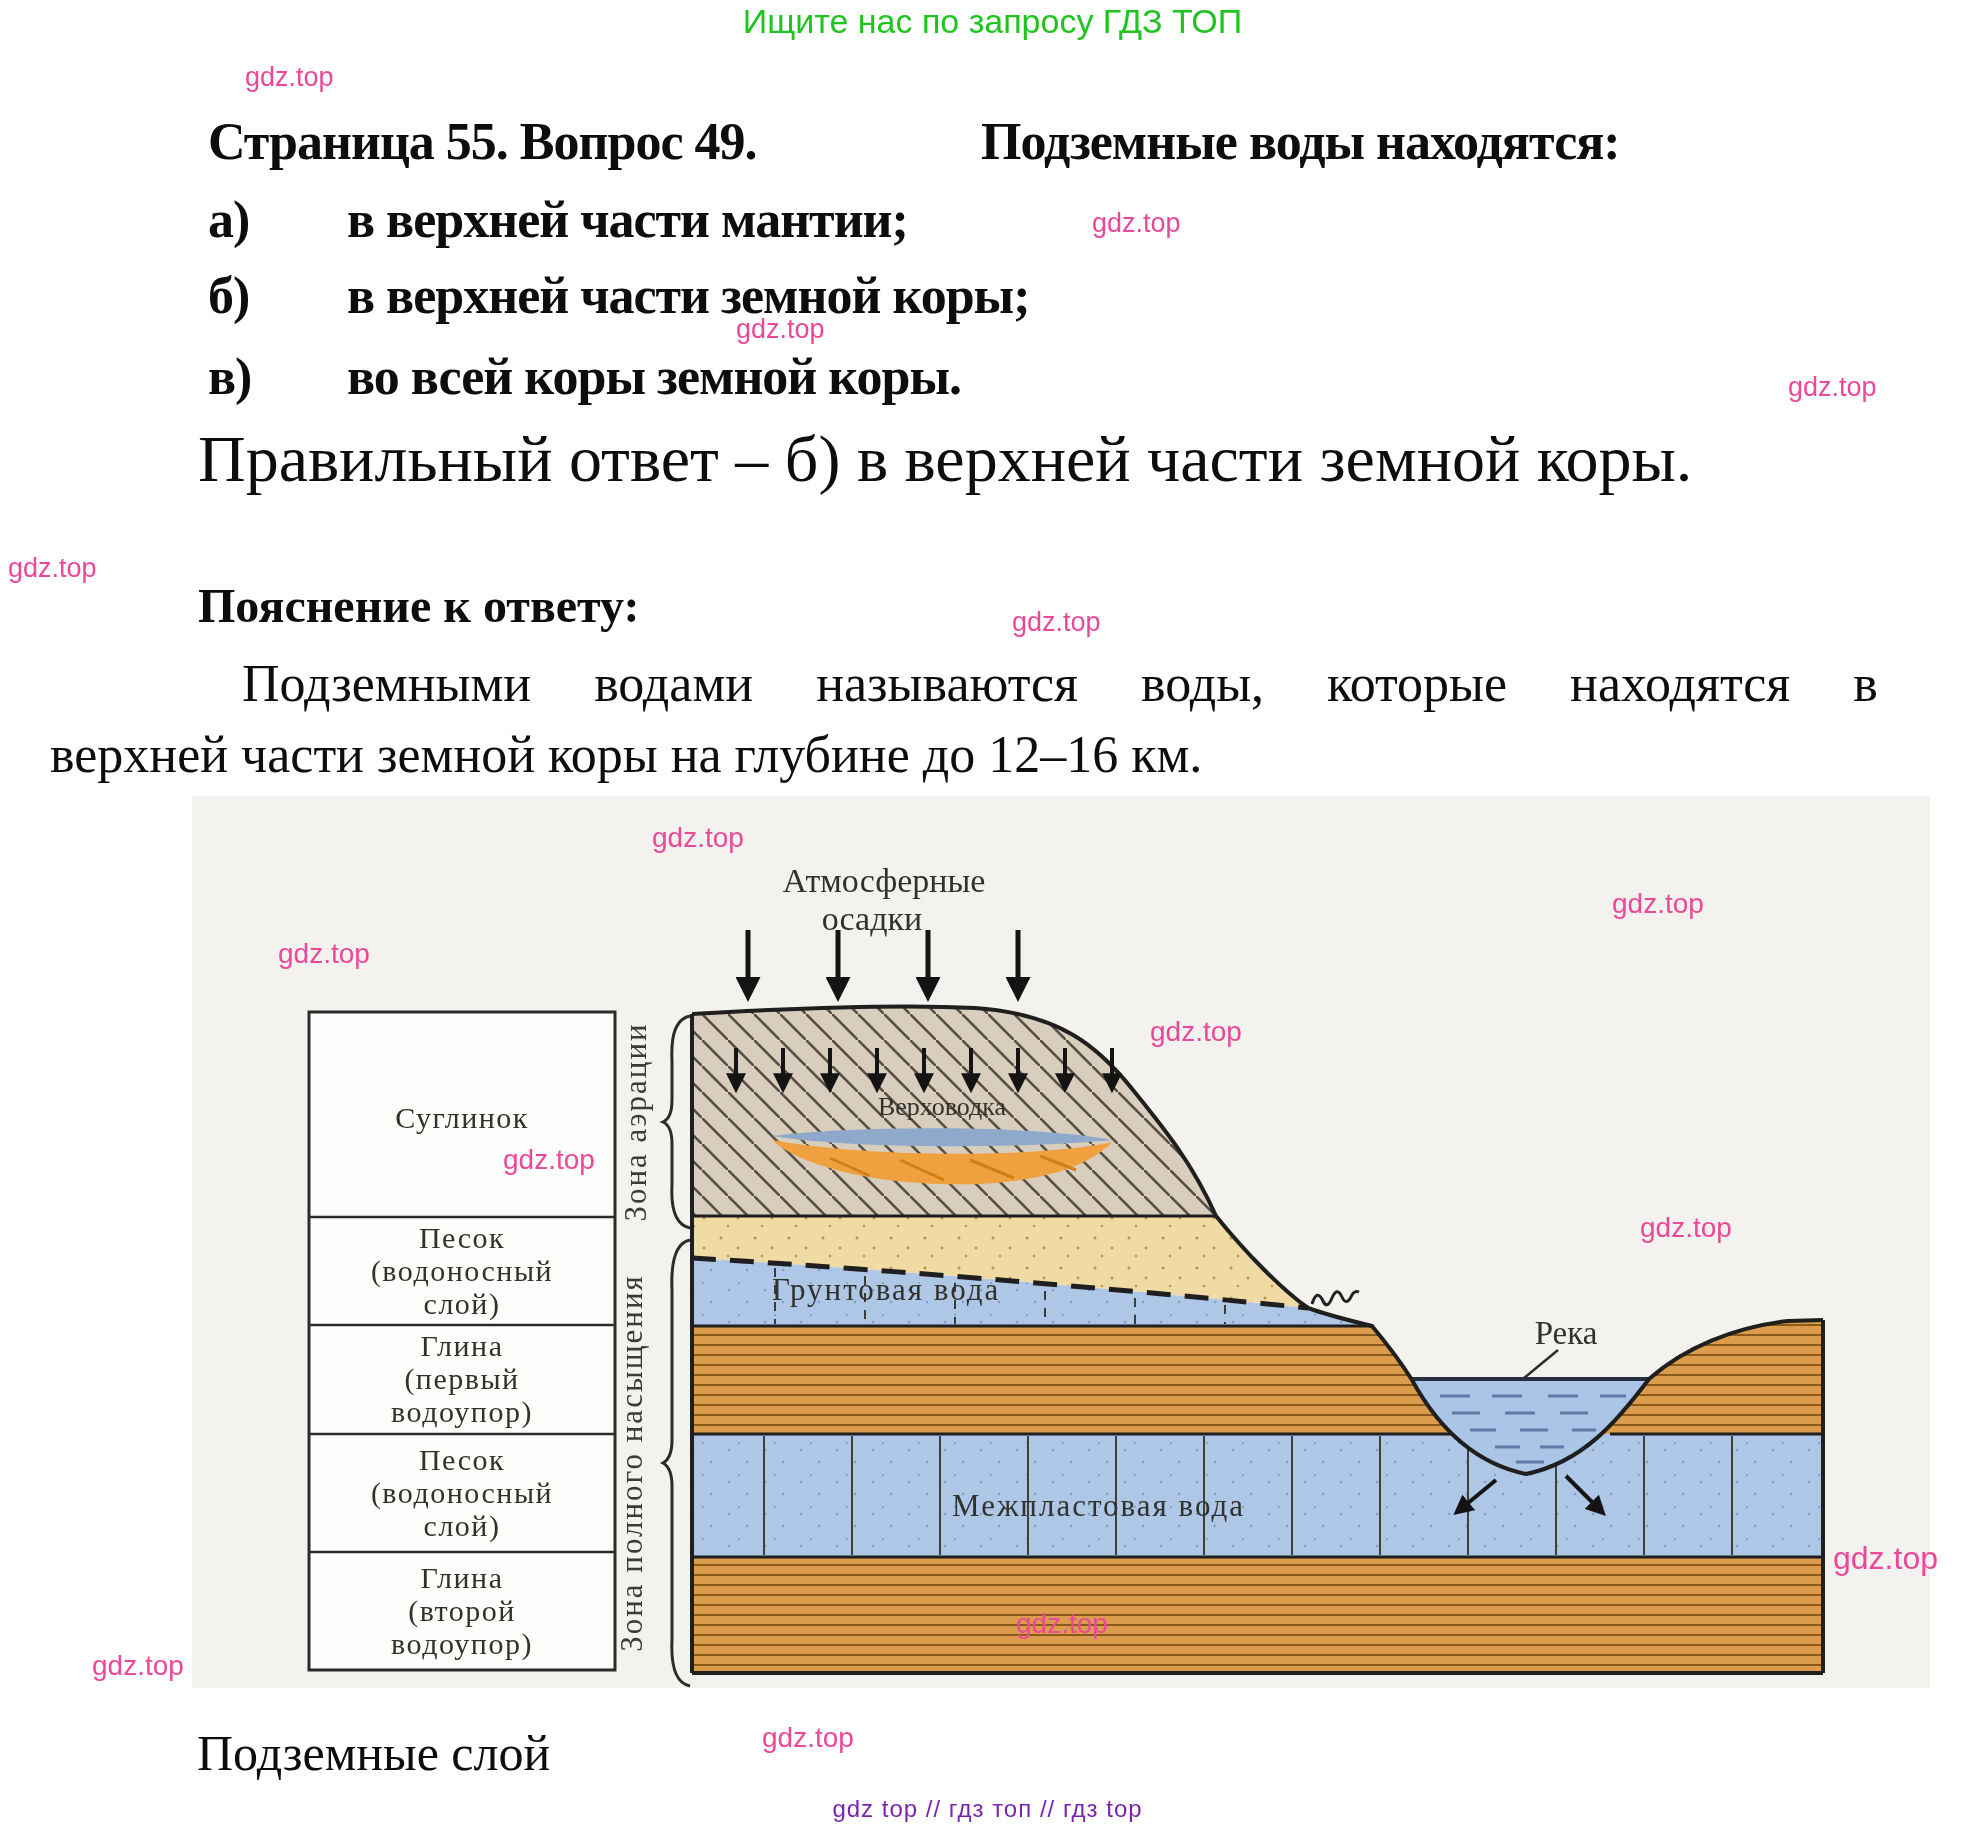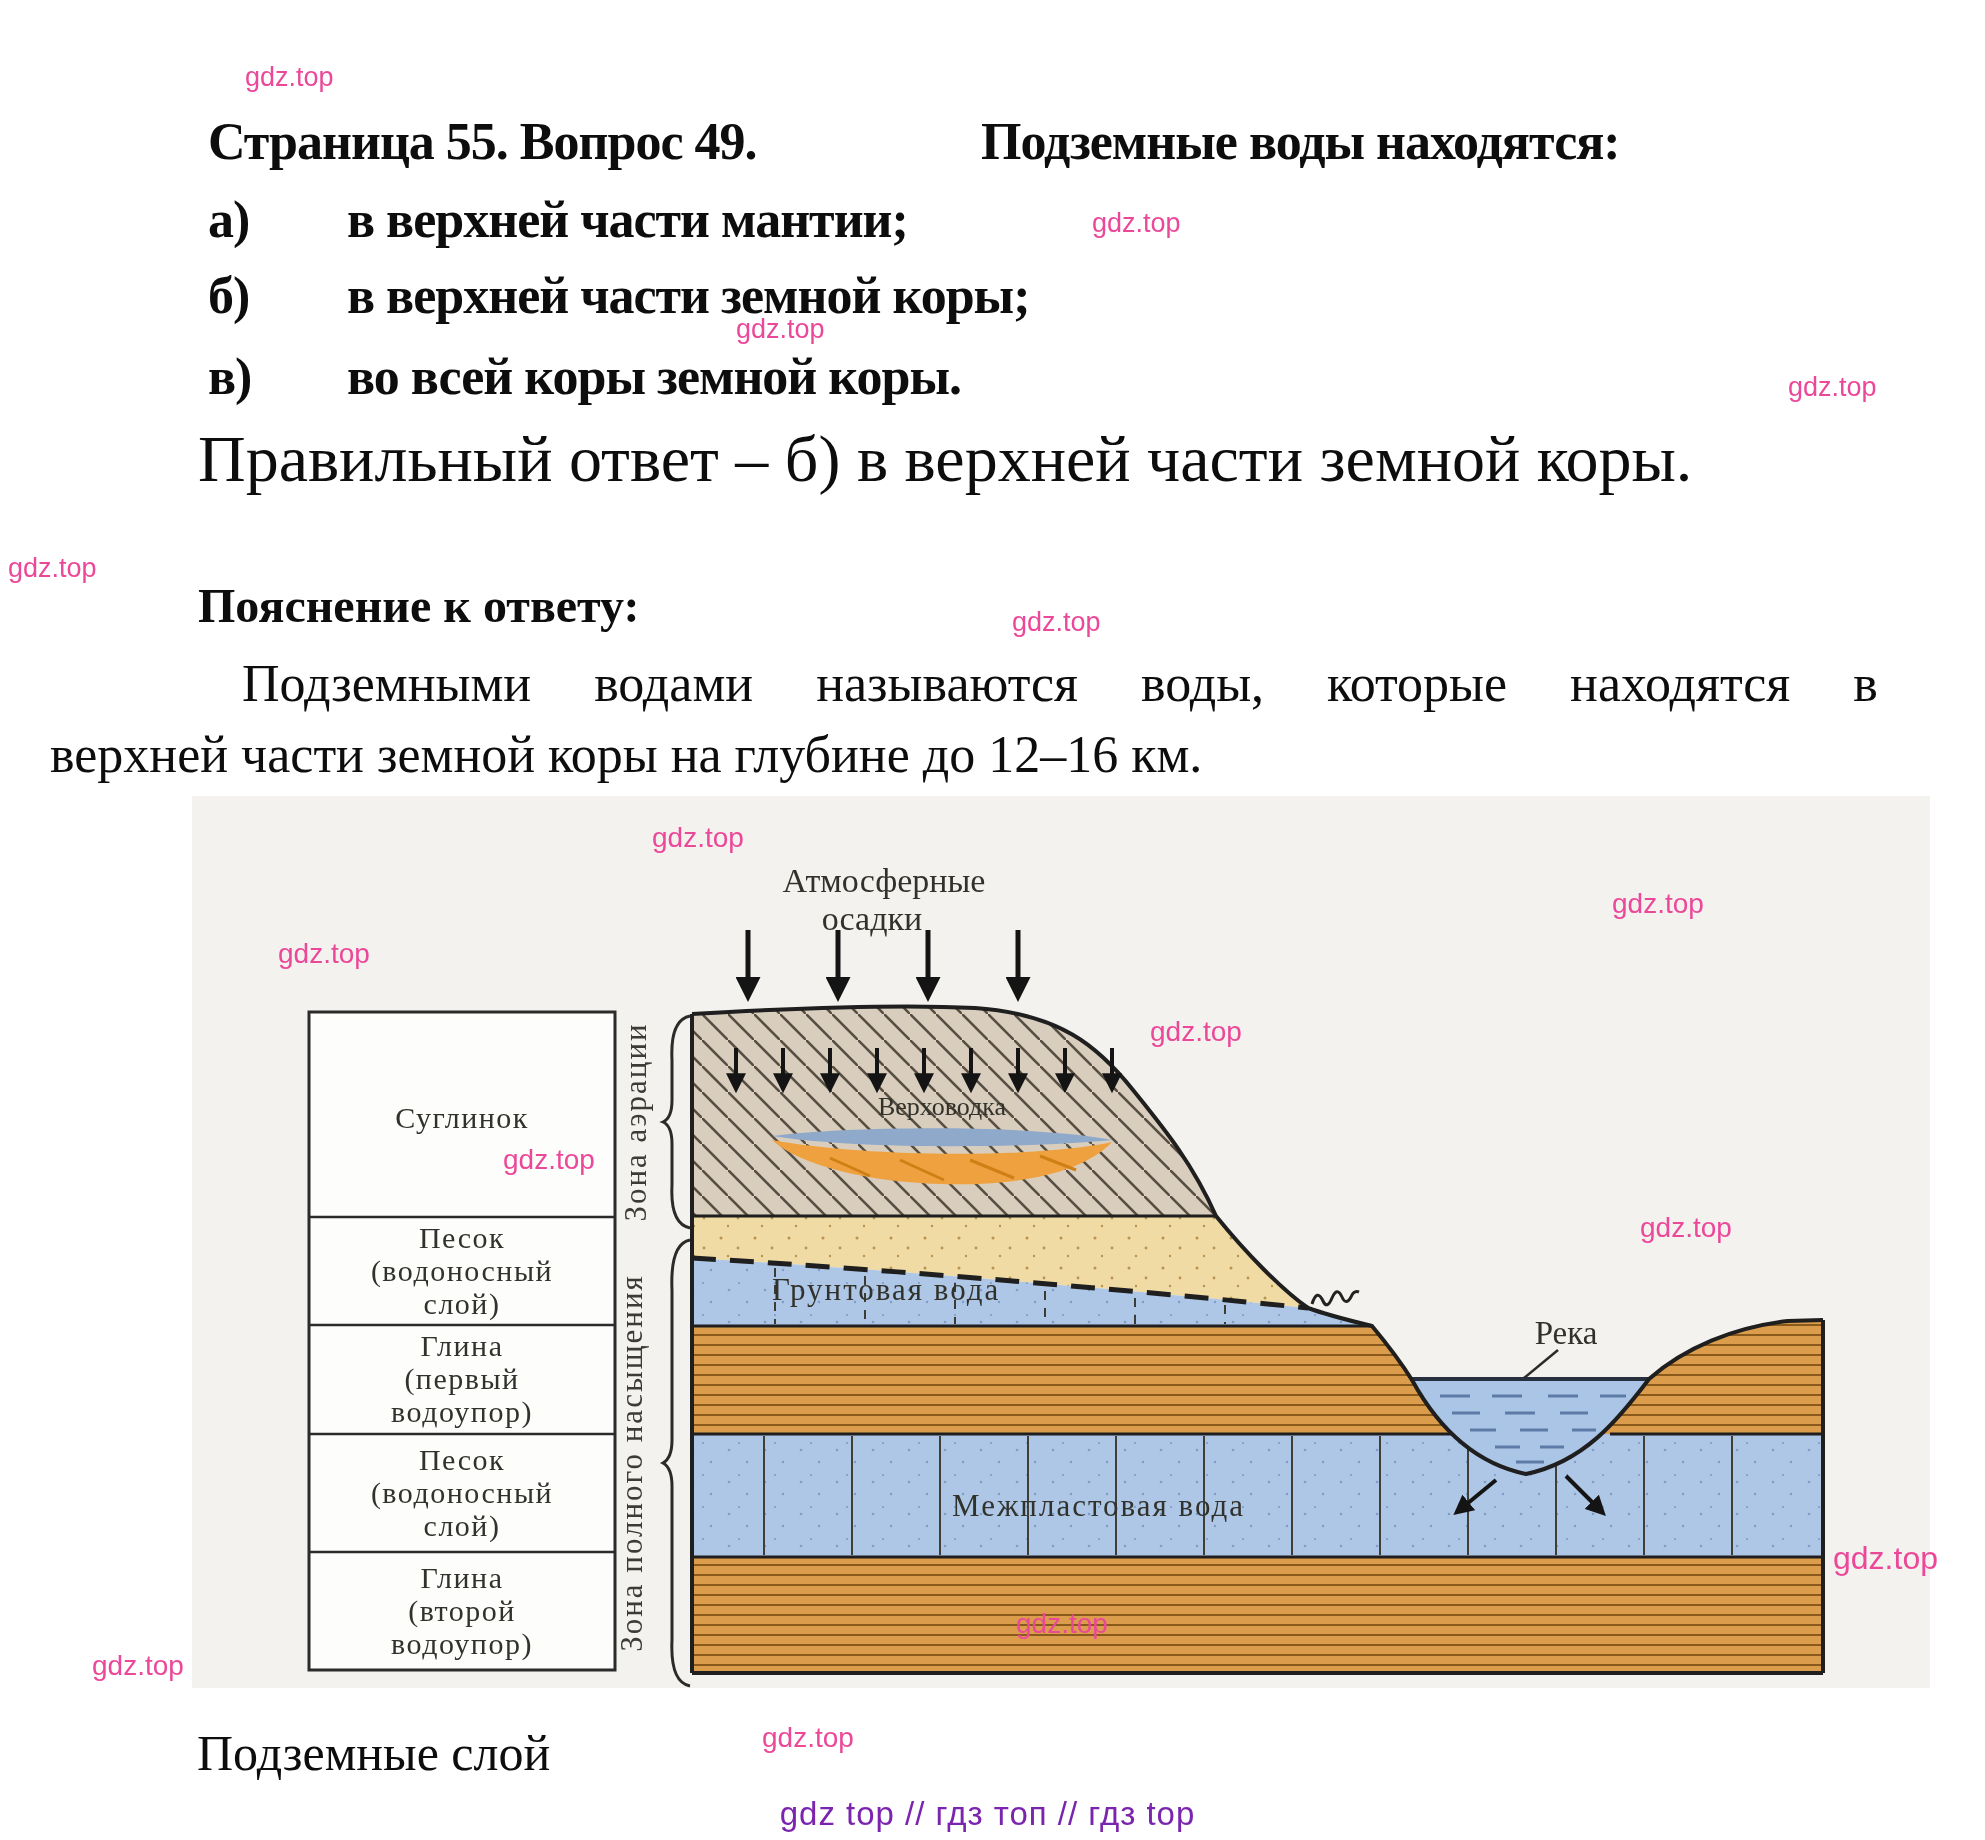--- a/index.html
+++ b/index.html
@@ -17,37 +17,38 @@
   .t-bold { font-weight:bold; }
   .big { font-size:52px; letter-spacing:-1px; }
   .answer-line { font-size:66px; }
   .heading { font-size:48px; font-weight:bold; }
   .para { font-size:52px; }
   .justify1 { word-spacing:50px; }
   .caption { font-size:50px; }
   .footer {
     left:0; right:10px; top:1795px; text-align:center;
     font-family:"Liberation Sans", sans-serif;
-    font-size:33px; color:#7b24ad; letter-spacing:1px;
+    font-size:24px; color:#7b24ad; letter-spacing:1px;
   }
   .watermark {
     position:absolute; white-space:nowrap;
     font-family:"Liberation Sans", sans-serif;
     color:#ec4899;
   }
   .sv-label { font-family:"Liberation Serif", serif; fill:#32322c; }
   .sv-col   { font-size:30px; letter-spacing:1.5px; }
   .sv-zone  { font-size:31px; letter-spacing:2px; fill:#3c3c36; }
   svg text { user-select:none; }
 </style>
 </head>
 <body>
 
 <div id="page">
 
+  <div class="abs green-header">Ищите нас по запросу ГДЗ ТОП</div>
 
   <div class="abs big t-bold" style="left:208px; top:112px;">Страница 55. Вопрос 49.</div>
   <div class="abs big t-bold" style="left:933px; top:112px;margin-left:48px;">Подземные воды находятся:</div>
 
   <div class="abs big t-bold" style="left:208px; top:190px;">а)</div>
   <div class="abs big t-bold" style="left:347px; top:190px;">в верхней части мантии;</div>
 
   <div class="abs big t-bold" style="left:208px; top:266px;">б)</div>
   <div class="abs big t-bold" style="left:347px; top:266px;">в верхней части земной коры;</div>
 

